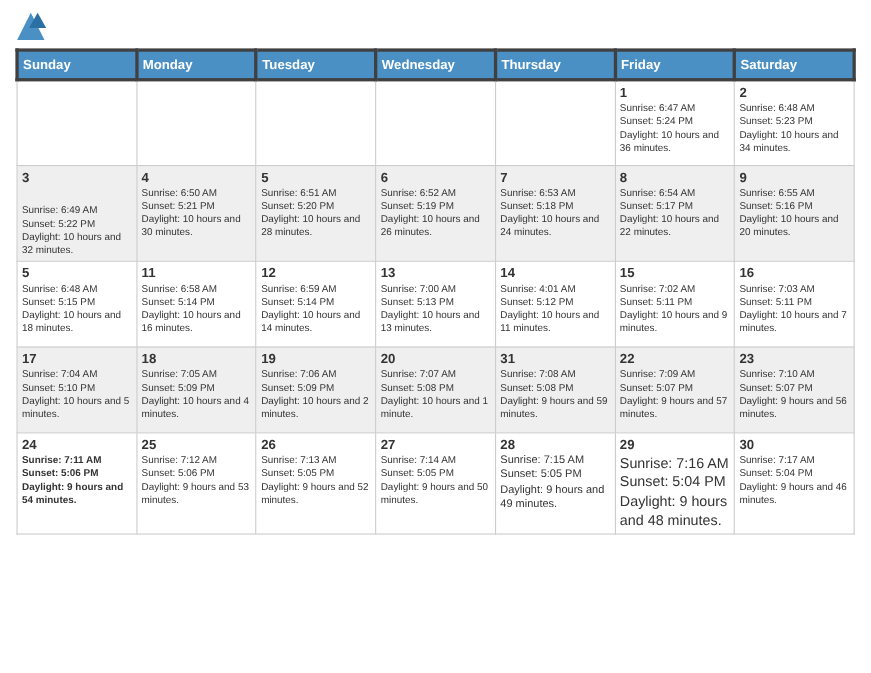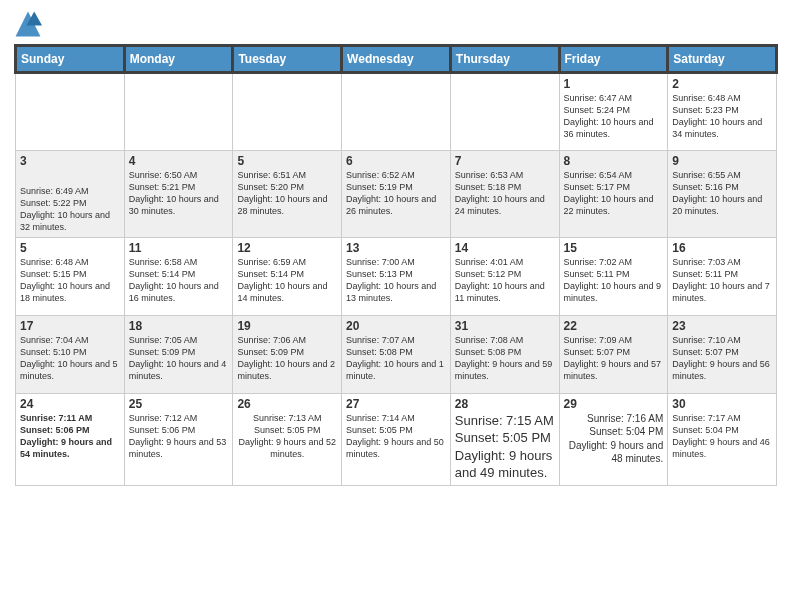--- a/index.html
+++ b/index.html
@@ -277,39 +277,39 @@
 Daylight: 9 hours and 54 minutes.</div>
           </td>
           <td>
             <span class="day-num">25</span>
             <div style="font-size: 9px; line-height: 1.35; white-space: pre-line;">Sunrise: 7:12 AM
 Sunset: 5:06 PM
 Daylight: 9 hours and 53 minutes.</div>
           </td>
           <td>
             <span class="day-num">26</span>
-            <div style="font-size: 9px; line-height: 1.35; white-space: pre-line; text-align: center;">Sunrise: 7:13 AM
+            <div style="font-size: 9px; line-height: 1.35; white-space: pre-line;">Sunrise: 7:13 AM
 Sunset: 5:05 PM
 Daylight: 9 hours and 52 minutes.</div>
           </td>
           <td>
             <span class="day-num">27</span>
             <div style="font-size: 9px; line-height: 1.35; white-space: pre-line;">Sunrise: 7:14 AM
 Sunset: 5:05 PM
 Daylight: 9 hours and 50 minutes.</div>
           </td>
           <td>
             <span class="day-num">28</span>
-            <div style="font-size: 13px; line-height: 1.35; white-space: pre-line;">Sunrise: 7:15 AM
+            <div style="font-size: 10px; line-height: 1.35; white-space: pre-line;">Sunrise: 7:15 AM
 Sunset: 5:05 PM
 Daylight: 9 hours and 49 minutes.</div>
           </td>
           <td>
             <span class="day-num">29</span>
-            <div style="font-size: 10px; line-height: 1.35; white-space: pre-line; text-align: right;">Sunrise: 7:16 AM
+            <div style="font-size: 13px; line-height: 1.35; white-space: pre-line;">Sunrise: 7:16 AM
 Sunset: 5:04 PM
 Daylight: 9 hours and 48 minutes.</div>
           </td>
           <td>
             <span class="day-num">30</span>
             <div style="font-size: 9px; line-height: 1.35; white-space: pre-line;">Sunrise: 7:17 AM
 Sunset: 5:04 PM
 Daylight: 9 hours and 46 minutes.</div>
           </td>
         </tr>

